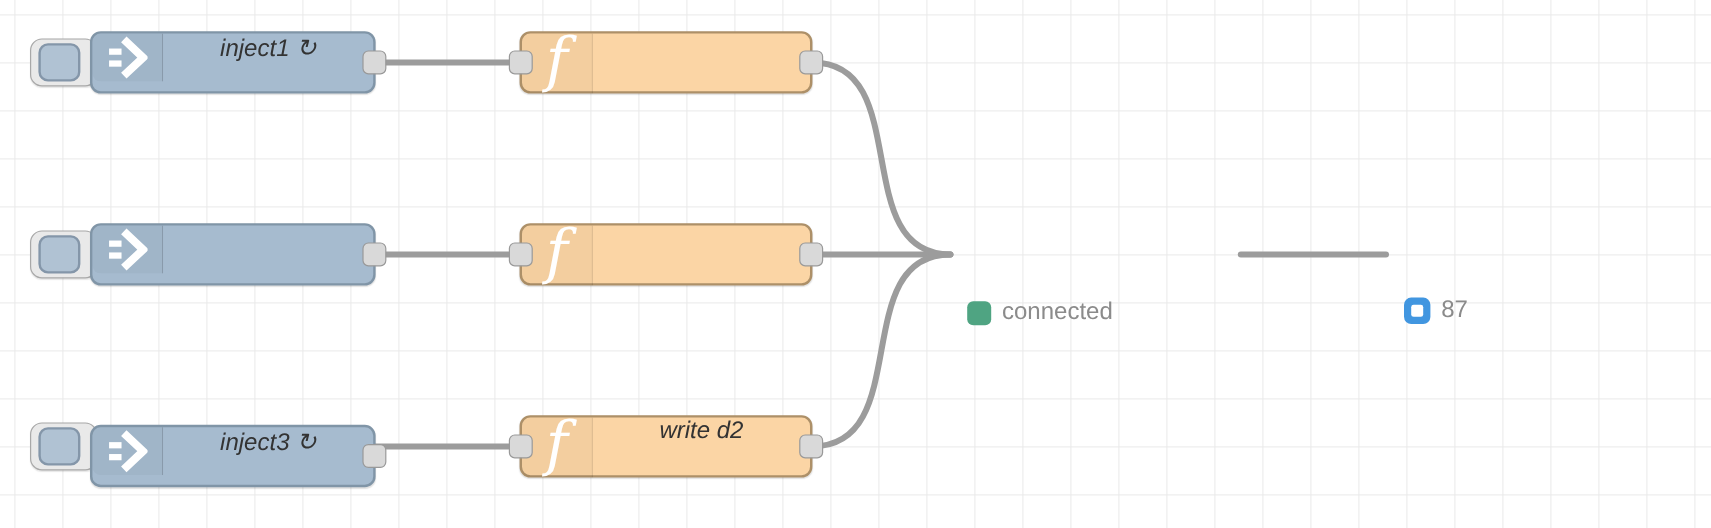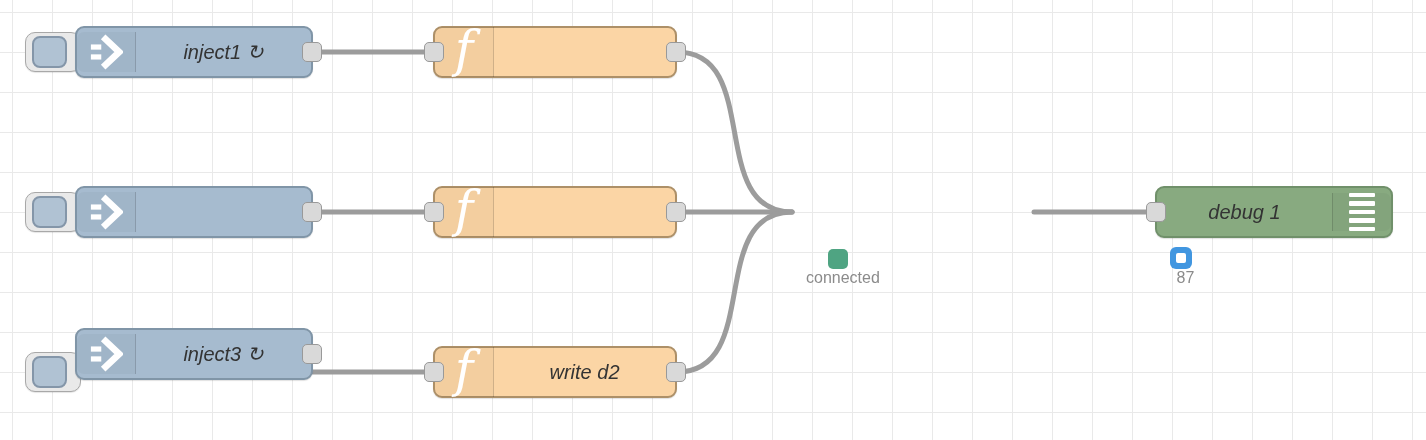--- a/index.html
+++ b/index.html
@@ -14,21 +14,21 @@
       linear-gradient(to right, var(--grid-line) 1px, transparent 1px),
       linear-gradient(to bottom, var(--grid-line) 1px, transparent 1px);
     background-size:40px 40px;
     background-position:12px 12px;
   }
   .wires{position:absolute;left:0;top:0;z-index:1;}
   .wires path{stroke:var(--wire);stroke-width:5;fill:none;stroke-linecap:round;}
 
   .node{
     position:absolute;height:52px;z-index:2;
-    display:flex;align-items:center;
+    display:flex;align-items:flex-start;
     border-radius:9px;border:2px solid transparent;box-sizing:border-box;
     box-shadow:0 1px 1px rgba(0,0,0,0.12);
   }
   .node .iconbox{
     width:58px;display:flex;align-items:center;justify-content:center;
     background:rgba(0,0,0,0.03);flex:0 0 58px;
   }
   .node .iconbox.left{border-right:1px solid rgba(0,0,0,0.15);border-radius:7px 0 0 7px;}
   .node .iconbox.right{border-left:1px solid rgba(0,0,0,0.15);border-radius:0 7px 7px 0;}
   .node .nlabel{
@@ -61,21 +61,21 @@
 
   .fglyph{
     font-family:"DejaVu Serif", serif;font-style:italic;
     color:#ffffff;font-size:50px;line-height:1;transform:translateY(-3px);
   }
   .debug-lines{display:flex;flex-direction:column;gap:4px;}
   .debug-lines span{display:block;width:26px;height:4.5px;background:#ffffff;border-radius:1px;}
 
   .status{
     position:absolute;display:flex;align-items:center;z-index:2;
-    font-size:16px;color:var(--status-text);flex-direction:column;
+    font-size:20px;color:var(--status-text);
   }
   .status-dot-green{
     width:20px;height:20px;border-radius:5px;background:var(--status-connected);
     margin-right:9px;flex:0 0 20px;
   }
   .status-badge-blue{
     width:22px;height:22px;border-radius:6px;background:var(--debug-count-badge);
     margin-right:9px;flex:0 0 22px;display:flex;align-items:center;justify-content:center;
   }
   .status-badge-blue i{display:block;width:10px;height:10px;background:#fff;border-radius:2px;}
@@ -118,21 +118,21 @@
     <div class="iconbox left">
       <svg width="34" height="40" viewBox="0 0 36 42">
         <rect x="2" y="13" width="11" height="5.5" fill="#fff"></rect>
         <rect x="2" y="23.5" width="11" height="5.5" fill="#fff"></rect>
         <path d="M15 5 L32 21 L15 37" fill="none" stroke="#fff" stroke-width="7"></path>
       </svg>
     </div>
     <span class="port out"></span>
   </div>
 
-  <div class="node inject" style="left:75px;top:328px;width:238px">
+  <div class="node inject" style="left:75px;top:354px;width:238px">
     <div class="iconbox left">
       <svg width="34" height="40" viewBox="0 0 36 42">
         <rect x="2" y="13" width="11" height="5.5" fill="#fff"></rect>
         <rect x="2" y="23.5" width="11" height="5.5" fill="#fff"></rect>
         <path d="M15 5 L32 21 L15 37" fill="none" stroke="#fff" stroke-width="7"></path>
       </svg>
     </div>
     <div class="nlabel">inject3 ↻</div>
     <span class="port out"></span>
   </div>
@@ -156,33 +156,20 @@
   <div class="node func" style="left:433px;top:346px;width:244px">
     <div class="iconbox left">
         <span class="fglyph">f</span>
       </div>
     <div class="nlabel">write d2</div>
     <span class="port in"></span>
     <span class="port out"></span>
   </div>
 
 
-  <div class="node debug" style="left:1155px;top:186px;width:238px">
-    <div class="nlabel">debug 1</div>
-    <div class="iconbox right">
-      <div class="debug-lines">
-        <span></span>
-          <span></span>
-          <span></span>
-          <span></span>
-          <span></span>
-      </div>
-    </div>
-    <span class="port in"></span>
-  </div>
 
   <div class="status" style="left:806px;top:249px">
     <span class="status-dot-green"></span>
     <span>connected</span>
   </div>
 
   <div class="status" style="left:1170px;top:247px">
     <span class="status-badge-blue">
         <i></i>
       </span>

